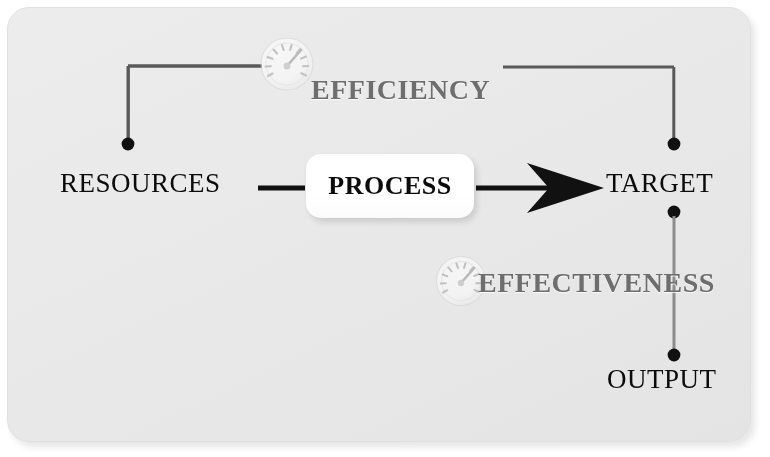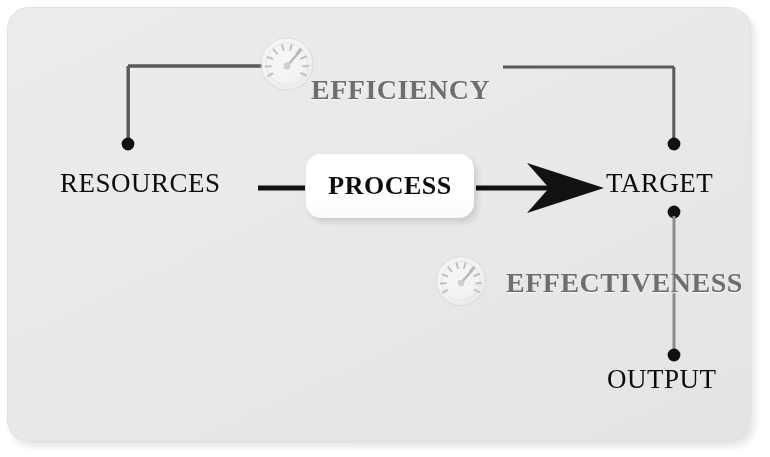--- a/index.html
+++ b/index.html
@@ -59,21 +59,21 @@
     white-space: nowrap;
     letter-spacing: 0.5px;
     line-height: 1;
     text-shadow: 0 1px 1px rgba(255,255,255,0.85);
   }
 
   #label-resources   { left: 60px;  top: 170px; font-size: 27px; }
   #label-output      { left: 606px; top: 170px; font-size: 27px; }
   #label-target      { left: 607px; top: 366px; font-size: 27px; }
   #label-efficiency  { left: 311px; top: 76px;  font-size: 28px; }
-  #label-effectiveness { left: 506px; top: 269px; font-size: 28px; }
+  #label-effectiveness { left: 478px; top: 269px; font-size: 28px; }
 
   
   #process-box {
     position: absolute;
     left: 306px;
     top: 154px;
     width: 168px;
     height: 64px;
     border-radius: 15px;
     background: linear-gradient(180deg, #ffffff 0%, #ffffff 65%, #fbfbfb 100%);

